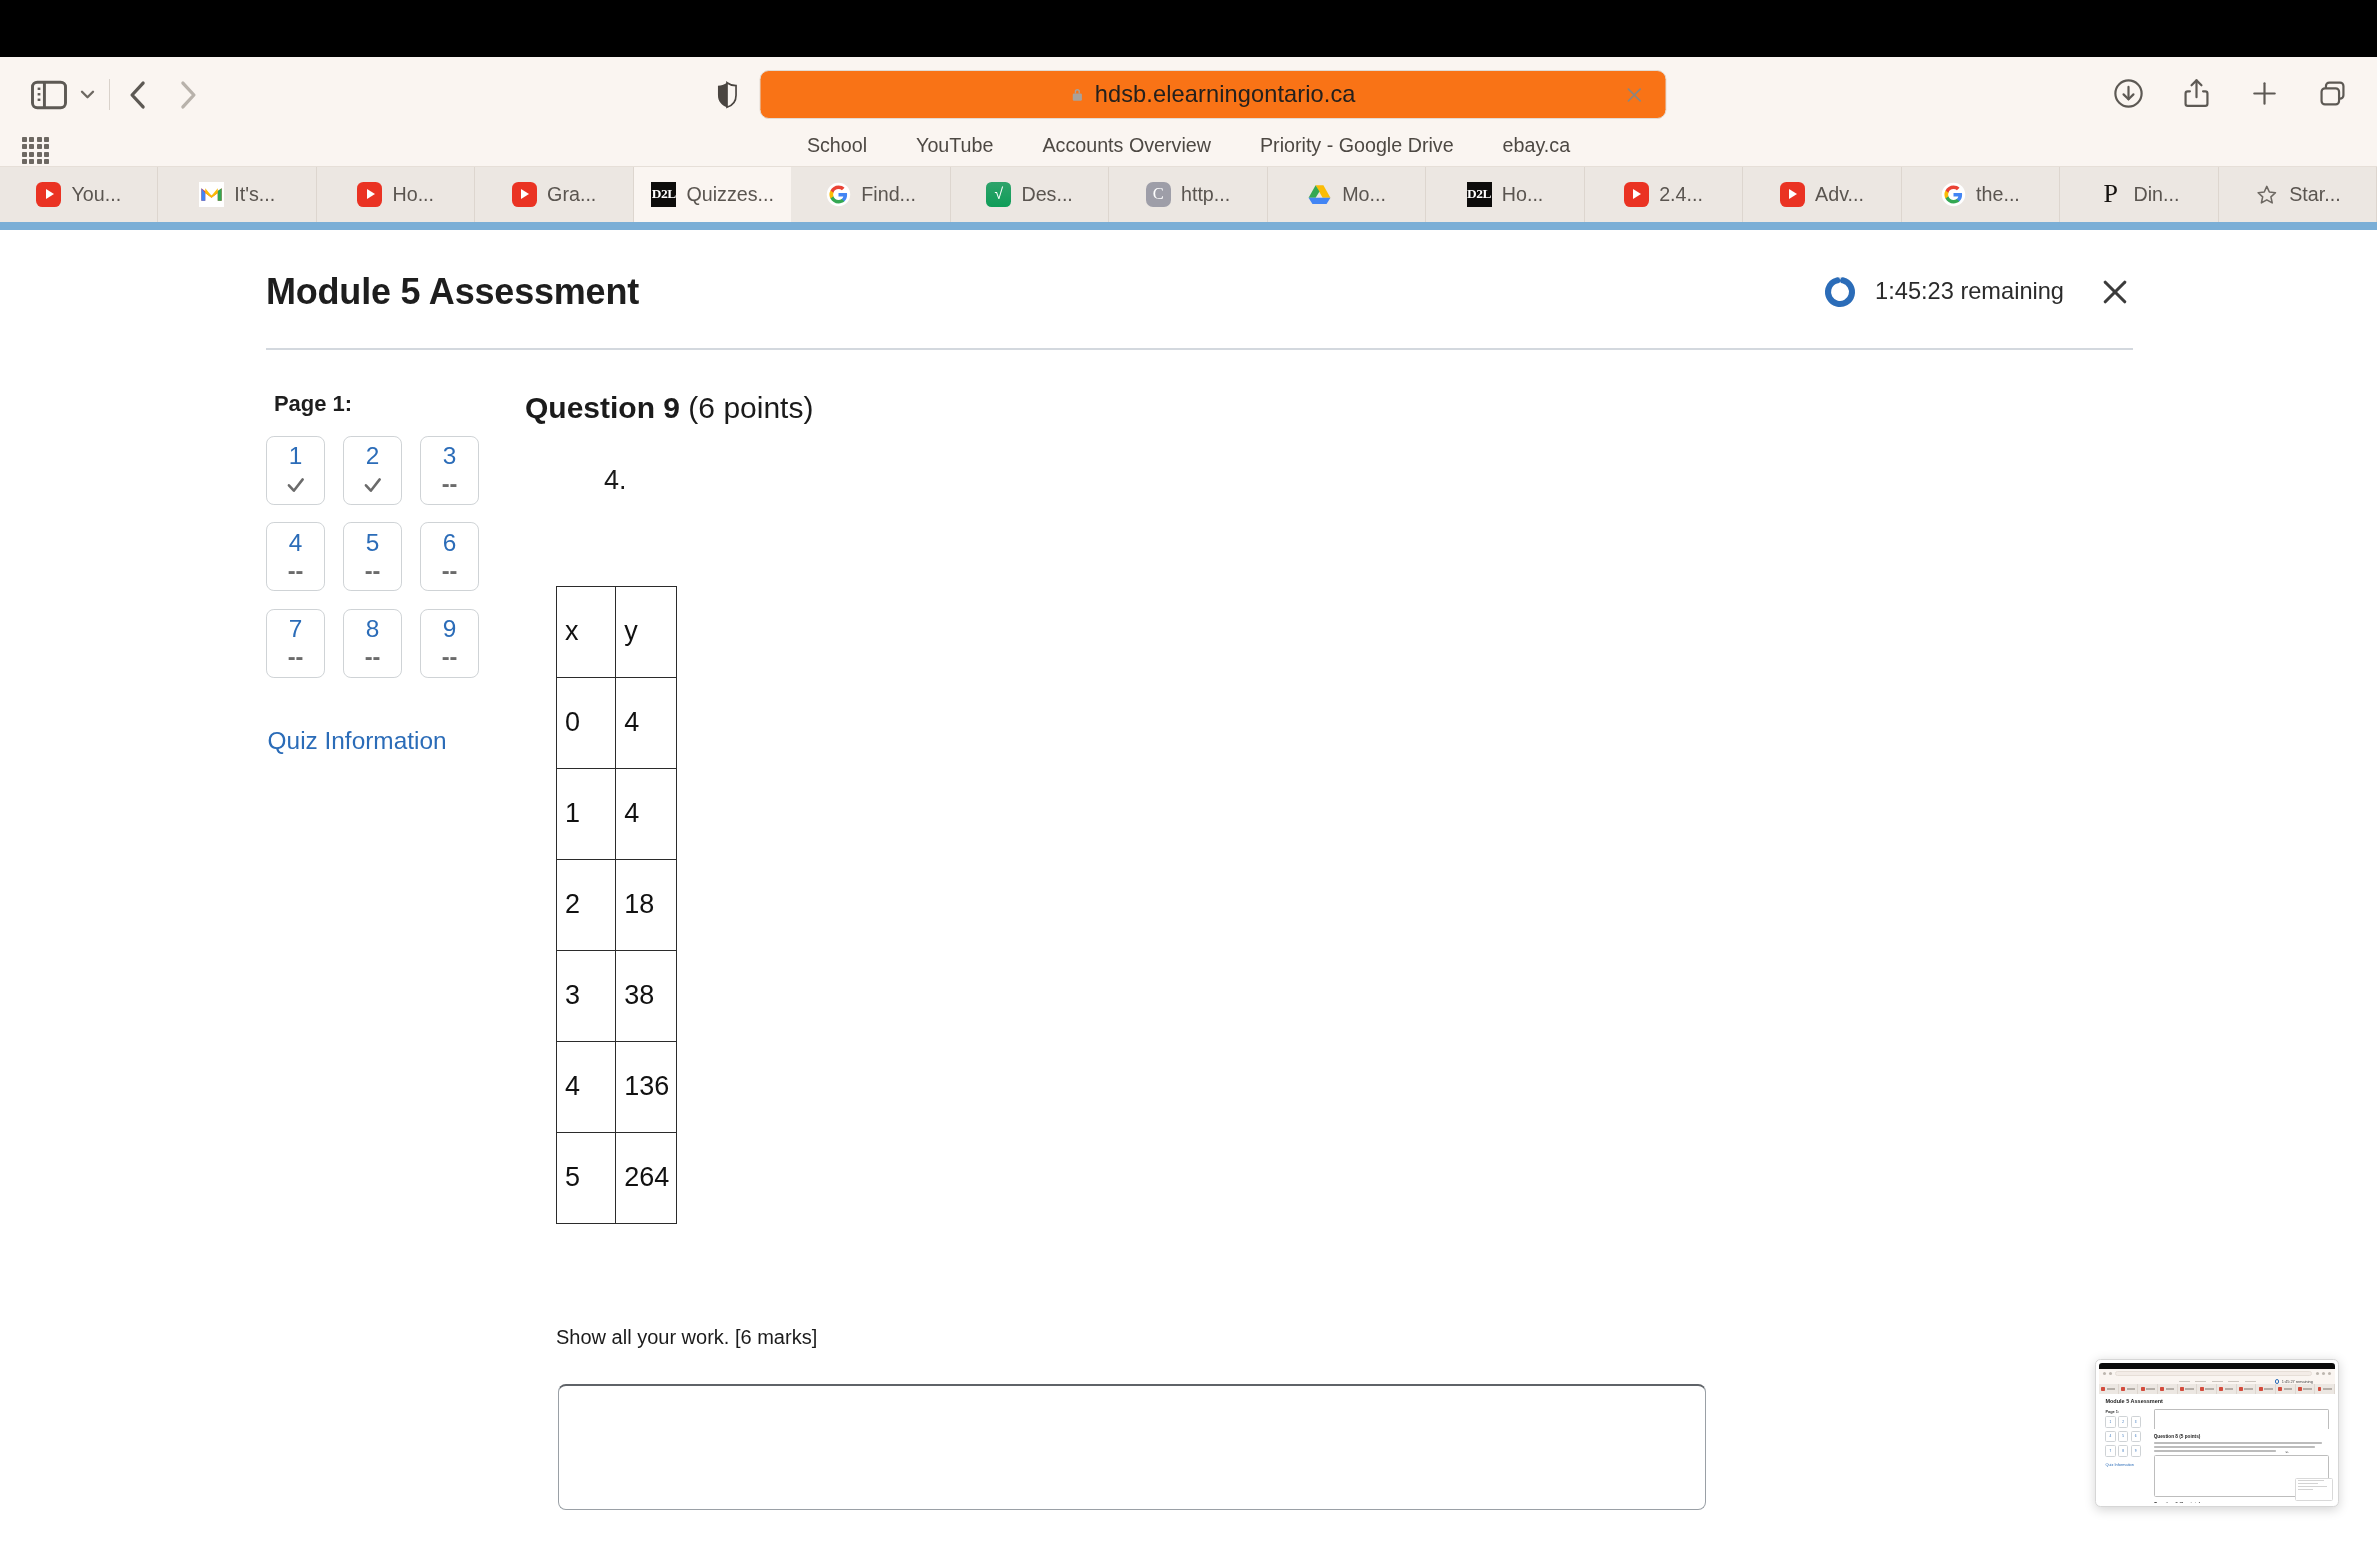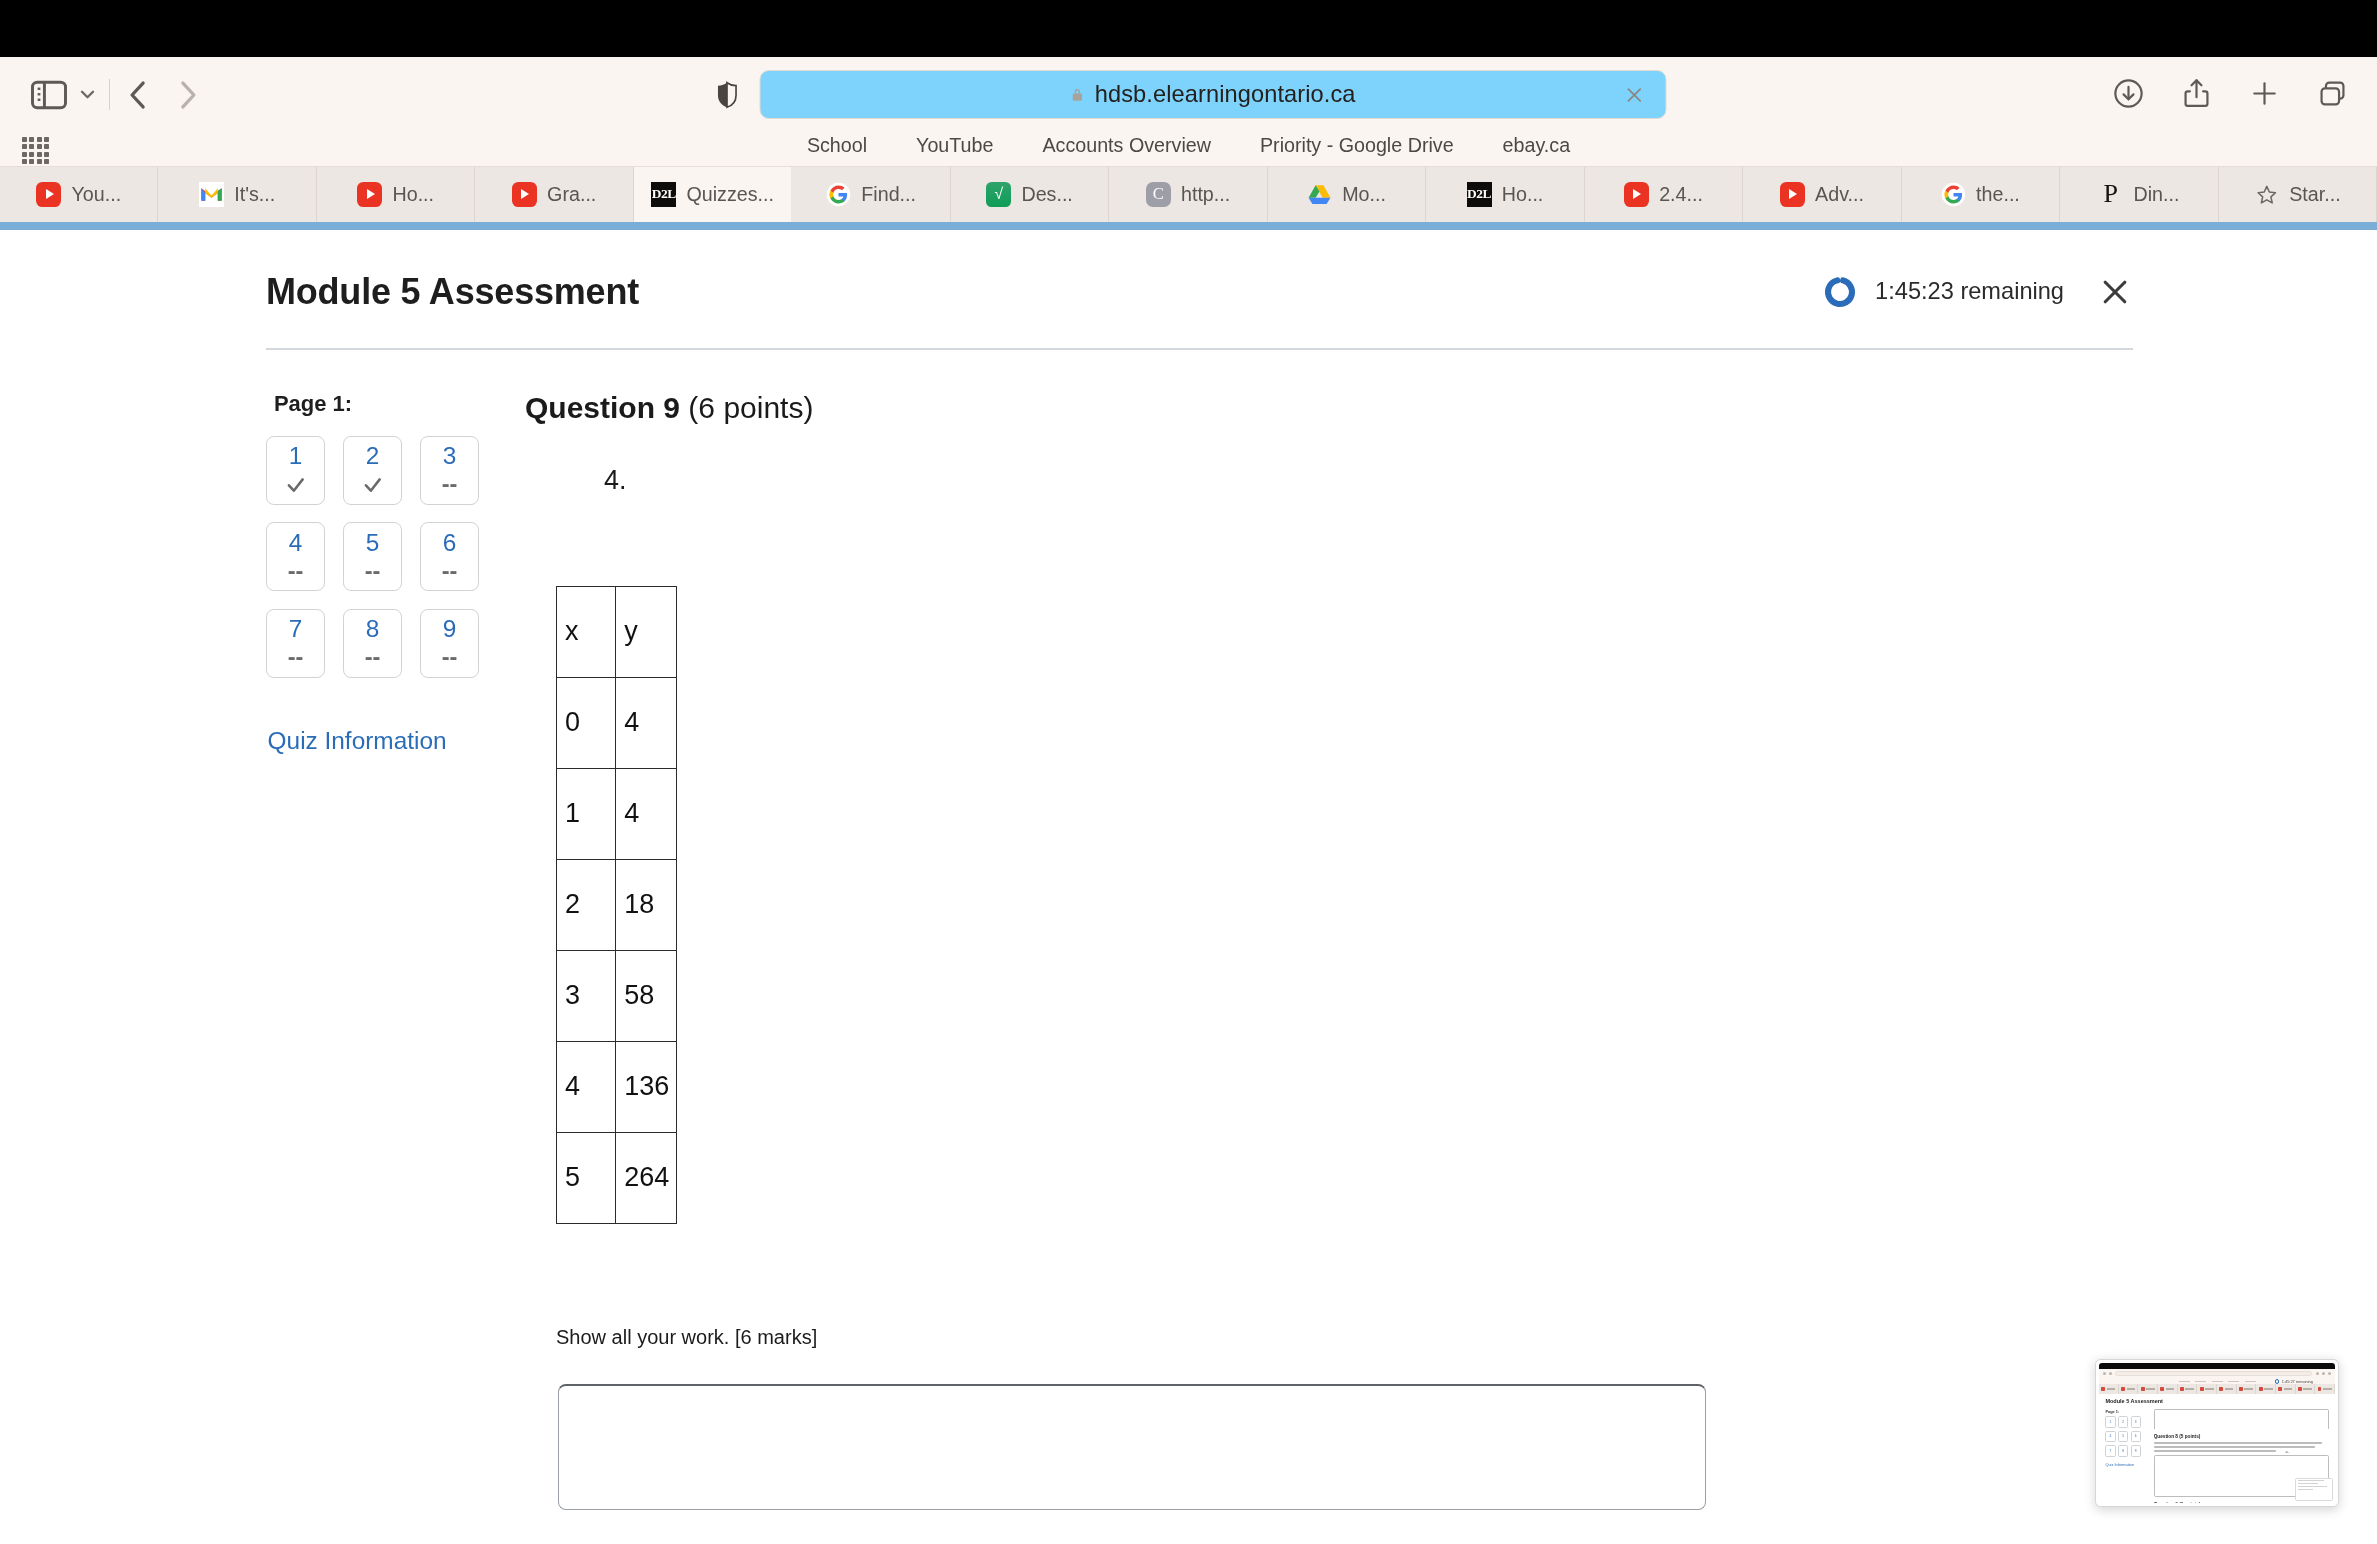--- a/index.html
+++ b/index.html
@@ -37,21 +37,21 @@
   .nav-arrow { width: 49px; height: 44px; }
   .nav-arrow.fwd { color: #b8b2ab; }
 
   .url-wrap {
     position: absolute;
     left: 50%; transform: translateX(-50%);
     width: 955px;
   }
   .url-bar {
     height: 49px;
-    background: #7dd3fc;
+    background: #f97316;
     border: 0.8px solid #e2dbd4;
     border-radius: 9.4px;
     display: flex; align-items: center; justify-content: center;
     position: relative;
   }
   .url-inner { display: flex; align-items: center; gap: 9.4px; }
   .lock-glyph { width: 15.7px; height: 19px; position: relative; display:block; }
   .url-text { font-size: 23.6px; color: #24201d; letter-spacing: 0.1px; }
   .url-clear {
     position: absolute; right: 19px; top: 50%; transform: translateY(-50%);
@@ -595,21 +595,21 @@
         <tr>
           <td>1</td>
           <td>4</td>
         </tr>
         <tr>
           <td>2</td>
           <td>18</td>
         </tr>
         <tr>
           <td>3</td>
-          <td>58</td>
+          <td>38</td>
         </tr>
         <tr>
           <td>4</td>
           <td>136</td>
         </tr>
         <tr>
           <td>5</td>
           <td>264</td>
         </tr>
       </tbody>

